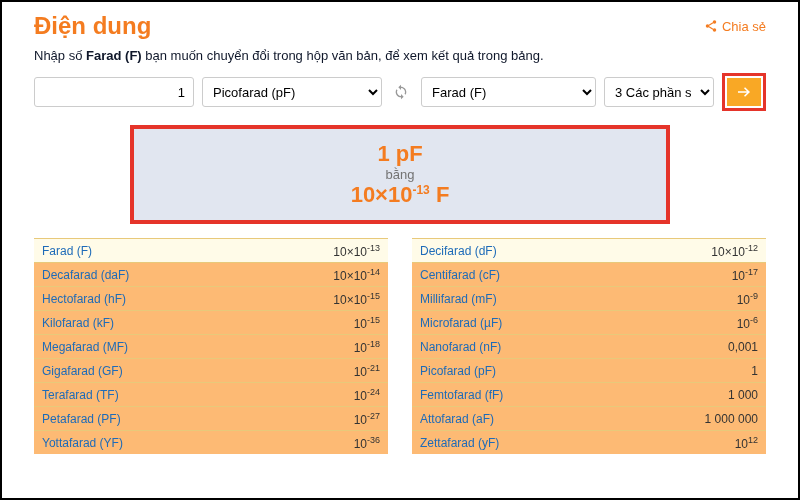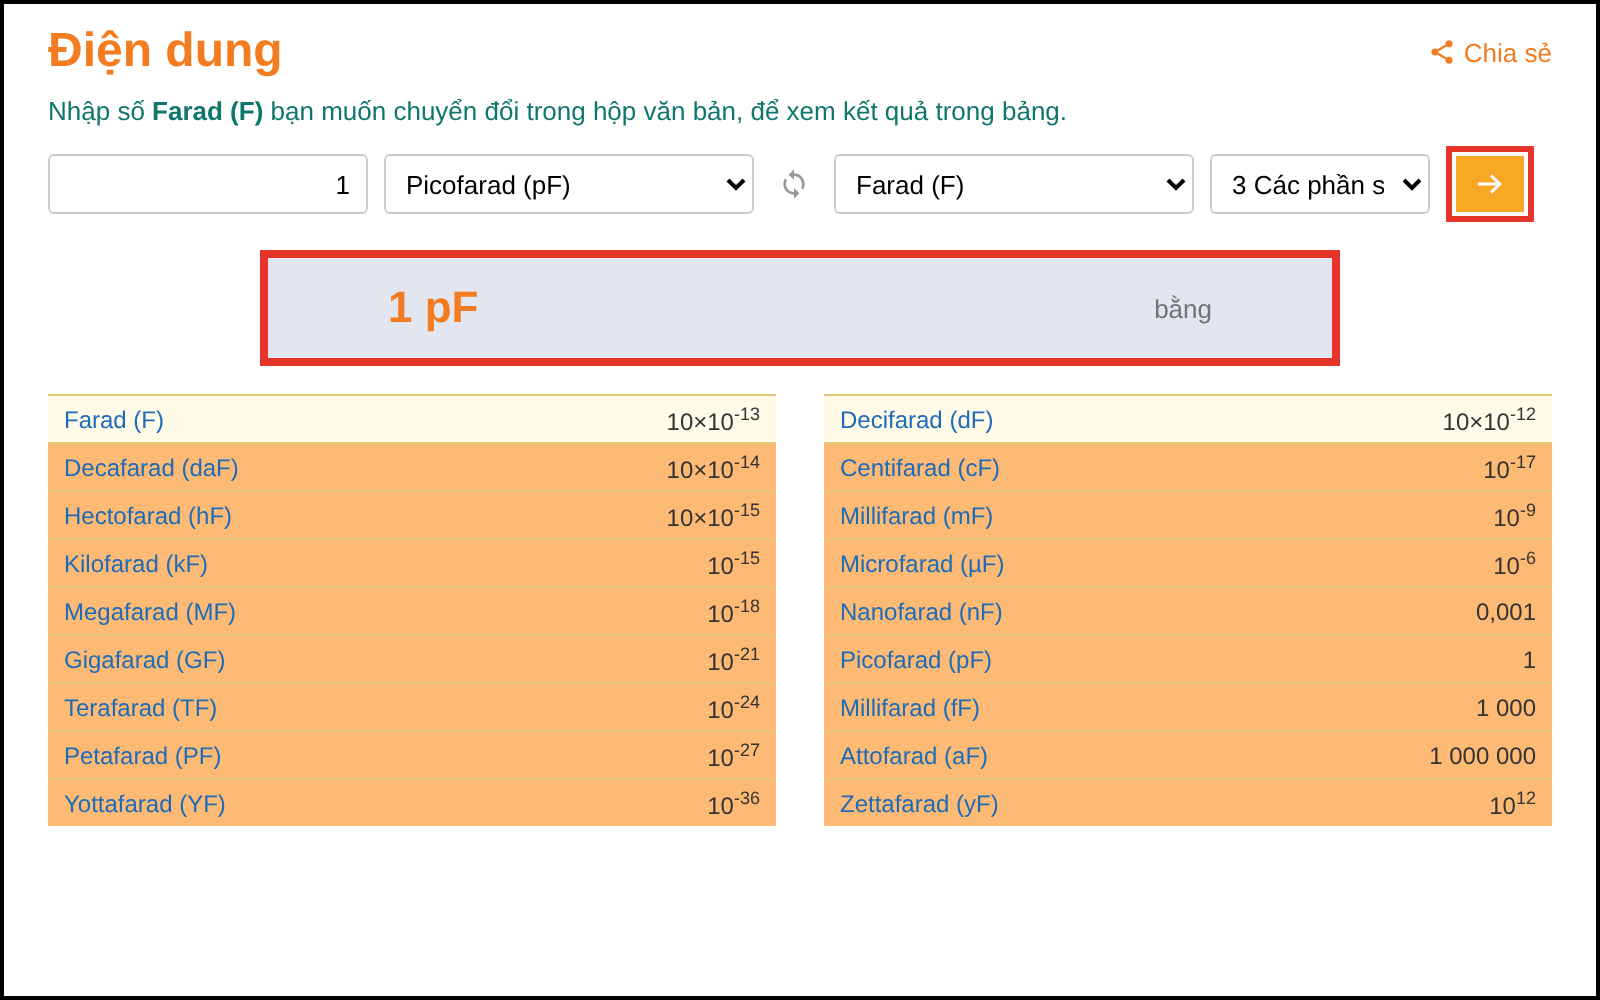--- a/index.html
+++ b/index.html
@@ -1,34 +1,34 @@
 <!DOCTYPE html>
 <html><head>
 <meta charset="utf-8">
 <style>
 * { box-sizing: border-box; margin: 0; padding: 0; }
 body { font-family: Arial, sans-serif; font-size: 13px; background: #fff; color: #333; width: 800px; height: 500px; overflow: hidden; border: 2px solid #000; }
-.container { padding: 10px 22px; }
+.container { padding: 10px 32px; }
 .header-row { display: flex; justify-content: space-between; align-items: center; margin-bottom: 8px; }
 .page-title { font-size: 24px; font-weight: bold; color: #f47c20; }
 .share { display: flex; align-items: flex-start; gap: 4px; color: #f47c20; font-size: 13px; cursor: pointer; }
 .share-icon { width: 14px; height: 14px; display: inline-block; }
-.instruction { font-size: 13px; color: #0f766e; margin-bottom: 10px; }
+.instruction { font-size: 13px; color: #0f172a; margin-bottom: 10px; }
 .instruction b { font-weight: bold; }
 .controls { display: flex; gap: 8px; align-items: center; margin-bottom: 14px; }
 .num-input { width: 160px; height: 30px; padding: 2px 8px; text-align: right; border: 1px solid #ccc; border-radius: 3px; font-size: 13px; }
 .select { height: 30px; padding: 2px 6px; border: 1px solid #ccc; border-radius: 3px; font-size: 13px; background: #fff; }
 .select-1 { width: 185px; }
 .select-2 { width: 180px; }
 .select-3 { width: 110px; }
 .swap { width: 24px; height: 24px; display: flex; align-items: center; justify-content: center; color: #888; cursor: pointer; font-size: 16px; }
 .go-wrap { border: 3px solid #e5342a; padding: 2px; }
 .go-btn { width: 34px; height: 28px; background: #f9a825; border: none; display: flex; align-items: center; justify-content: center; cursor: pointer; }
 .go-btn svg { fill: #fff; width: 18px; height: 18px; }
-.result-band { border: 4px solid #e5342a; background: #e1e6f0; display: flex; align-items: center; justify-content: space-between; padding: 12px 60px; margin: 0 auto 14px; width: 540px; }
+.result-band { border: 4px solid #e5342a; background: #e1e6f0; display: flex; align-items: center; justify-content: space-between; padding: 12px 60px; margin: 0 auto 14px; width: 540px; flex-direction: column; }
 .result-left { color: #f47c20; font-size: 22px; font-weight: bold; }
 .result-mid { color: #737373; font-size: 13px; }
 .result-right { color: #f47c20; font-size: 22px; font-weight: bold; }
 .result-right sup { font-size: 12px; }
 .cols { display: flex; gap: 24px; }
 .col { flex: 1; }
 .row { display: flex; justify-content: space-between; align-items: center; padding: 4px 8px; border-top: 1px solid #e8c97a; background: #fdba74; height: 24px; }
 .row:nth-child(1) { background: #fffbe8; }
 .unit-link { color: #1e6bb8; font-size: 12px; cursor: pointer; }
 .val { color: #333; font-size: 12px; }
@@ -78,20 +78,23 @@
         <svg viewBox="0 0 24 24">
             <path d="M4 11h12l-4-4 1.4-1.4L20 12l-6.6 6.4L12 17l4-4H4z"></path>
           </svg>
       </button>
     </div>
   </div>
 
   <div class="result-band">
     <div class="result-left">1 pF</div>
     <div class="result-mid">bằng</div>
+    <div class="result-right">
+      <span>10×10</span><sup>-13</sup><span> F</span>
+    </div>
   </div>
 
   <div class="cols">
     <div class="col" id="left-col">
         <div class="row">
           <span class="unit-link">Farad (F)</span>
           <span class="val"><span>10×10</span><sup>-13</sup></span>
         </div>
         <div class="row">
           <span class="unit-link">Decafarad (daF)</span>
@@ -145,21 +148,21 @@
         </div>
         <div class="row">
           <span class="unit-link">Nanofarad (nF)</span>
           <span class="val">0,001</span>
         </div>
         <div class="row">
           <span class="unit-link">Picofarad (pF)</span>
           <span class="val">1</span>
         </div>
         <div class="row">
-          <span class="unit-link">Millifarad (fF)</span>
+          <span class="unit-link">Femtofarad (fF)</span>
           <span class="val">1 000</span>
         </div>
         <div class="row">
           <span class="unit-link">Attofarad (aF)</span>
           <span class="val">1 000 000</span>
         </div>
         <div class="row">
           <span class="unit-link">Zettafarad (yF)</span>
           <span class="val"><span>10</span><sup>12</sup></span>
         </div>

